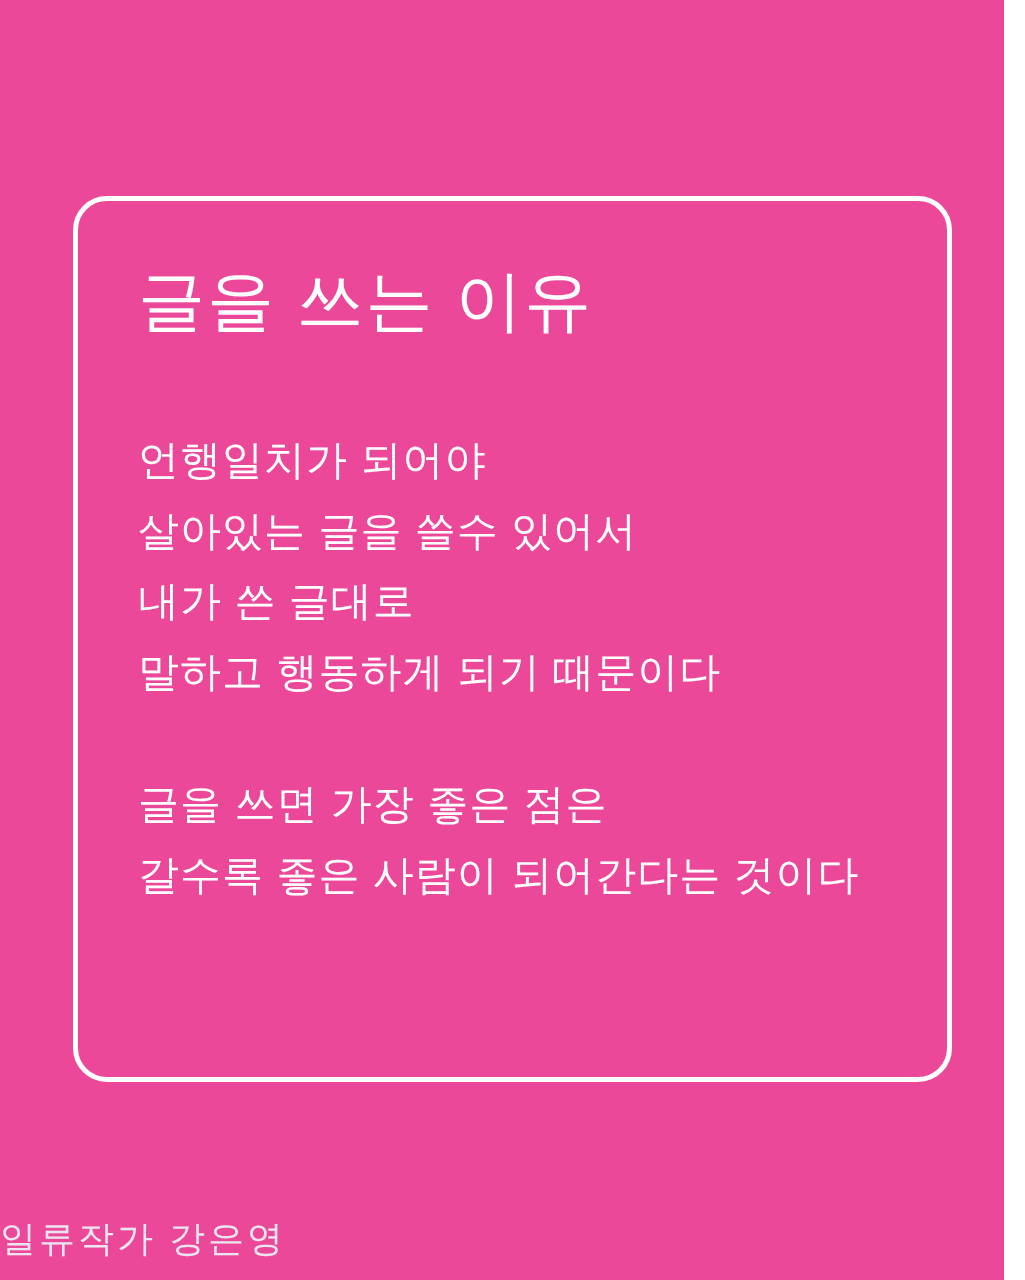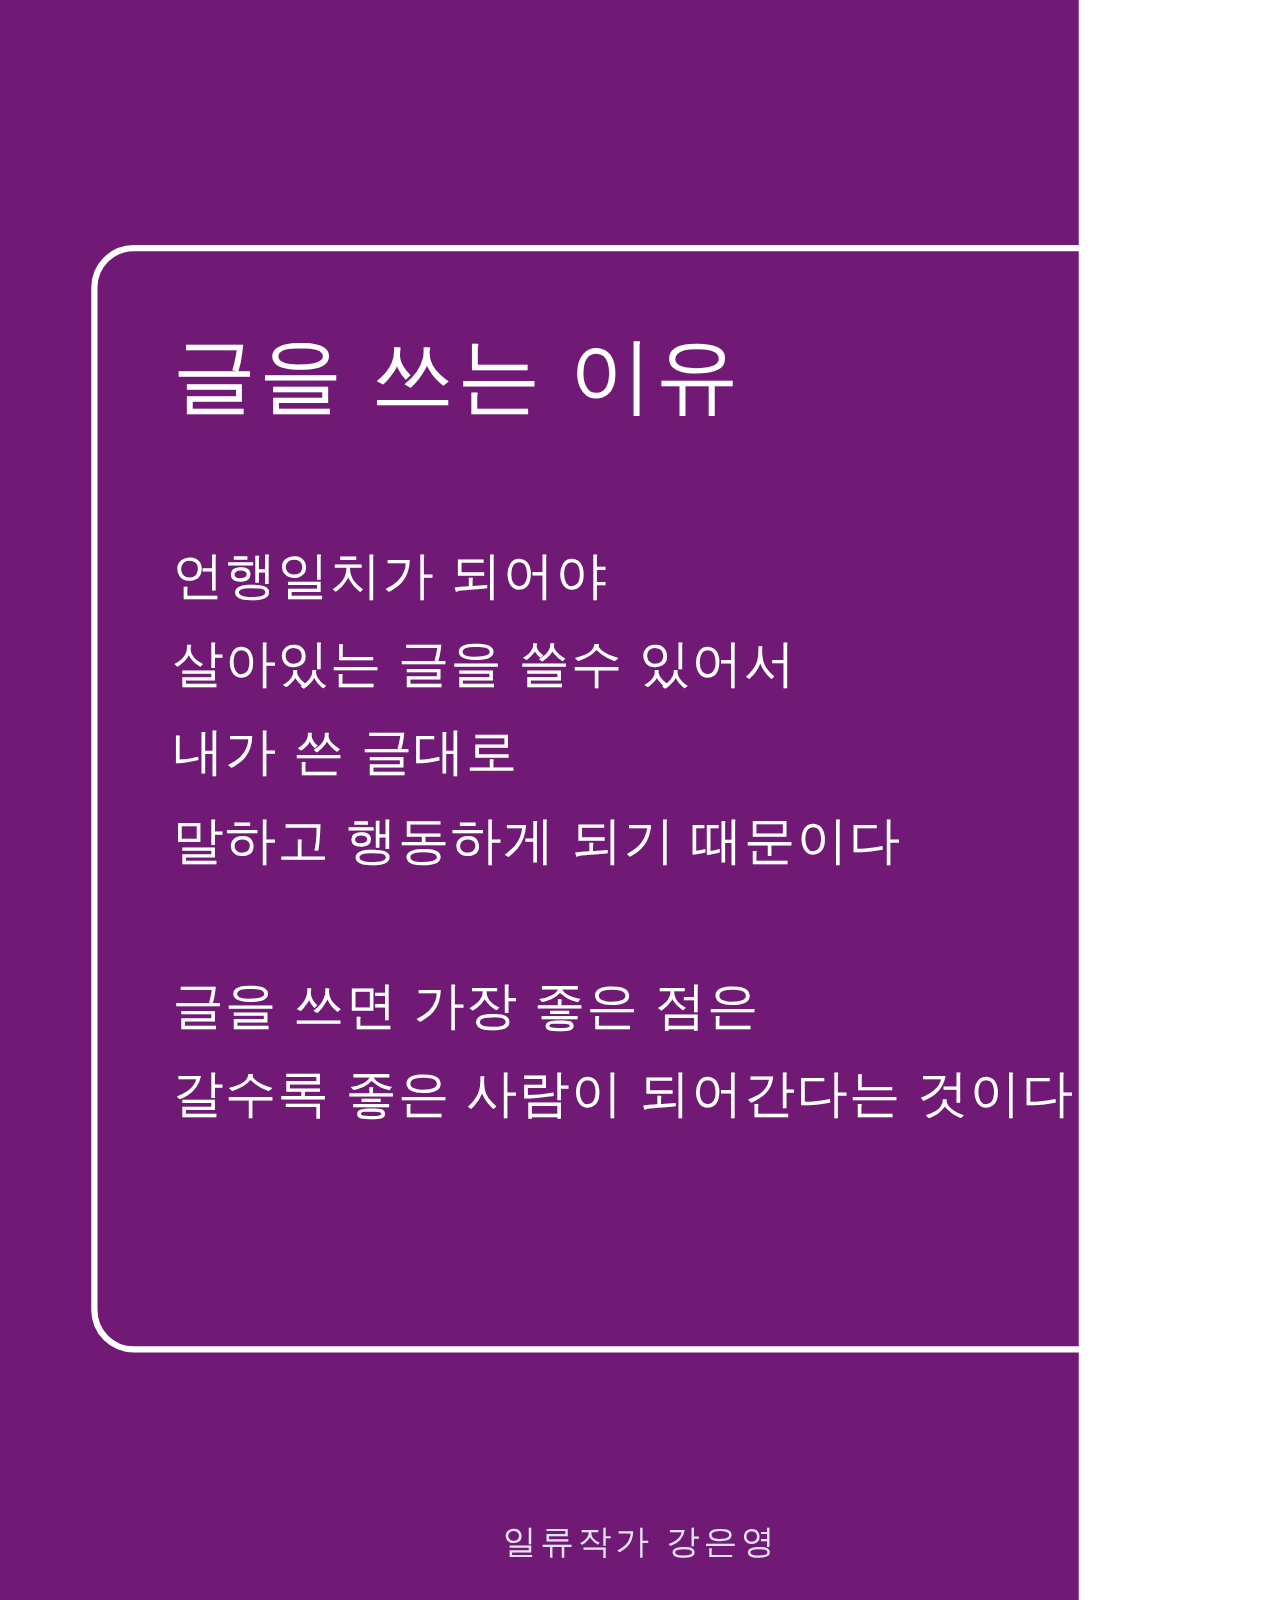--- a/index.html
+++ b/index.html
@@ -7,23 +7,23 @@
     padding: 0;
   }
   body {
     width: 1025px;
     height: 1280px;
     overflow: hidden;
     font-family: "Liberation Sans", sans-serif;
   }
   .card {
     position: relative;
-    width: 863px;
+    width: 1004px;
     height: 1280px;
-    background: #701a75;
+    background: #ec4899;
     box-sizing: border-box;
   }
   .frame {
     position: absolute;
     left: 73px;
     top: 196px;
     width: 879px;
     height: 886px;
     border: 5px solid #ffffff;
     border-radius: 34px;
@@ -54,23 +54,23 @@
     white-space: pre;
   }
   .para + .para {
     margin-top: 62px;
   }
   .signature {
     position: absolute;
     left: 0;
     top: 1215px;
     width: 1025px;
-    text-align: center;
+    text-align: left;
     color: #eaf3f8;
-    font-size: 27px;
+    font-size: 36px;
     letter-spacing: 3px;
     opacity: 0.92;
     white-space: pre;
   }
 </style>
 </head>
 <body>
 
 <div class="card">
 

